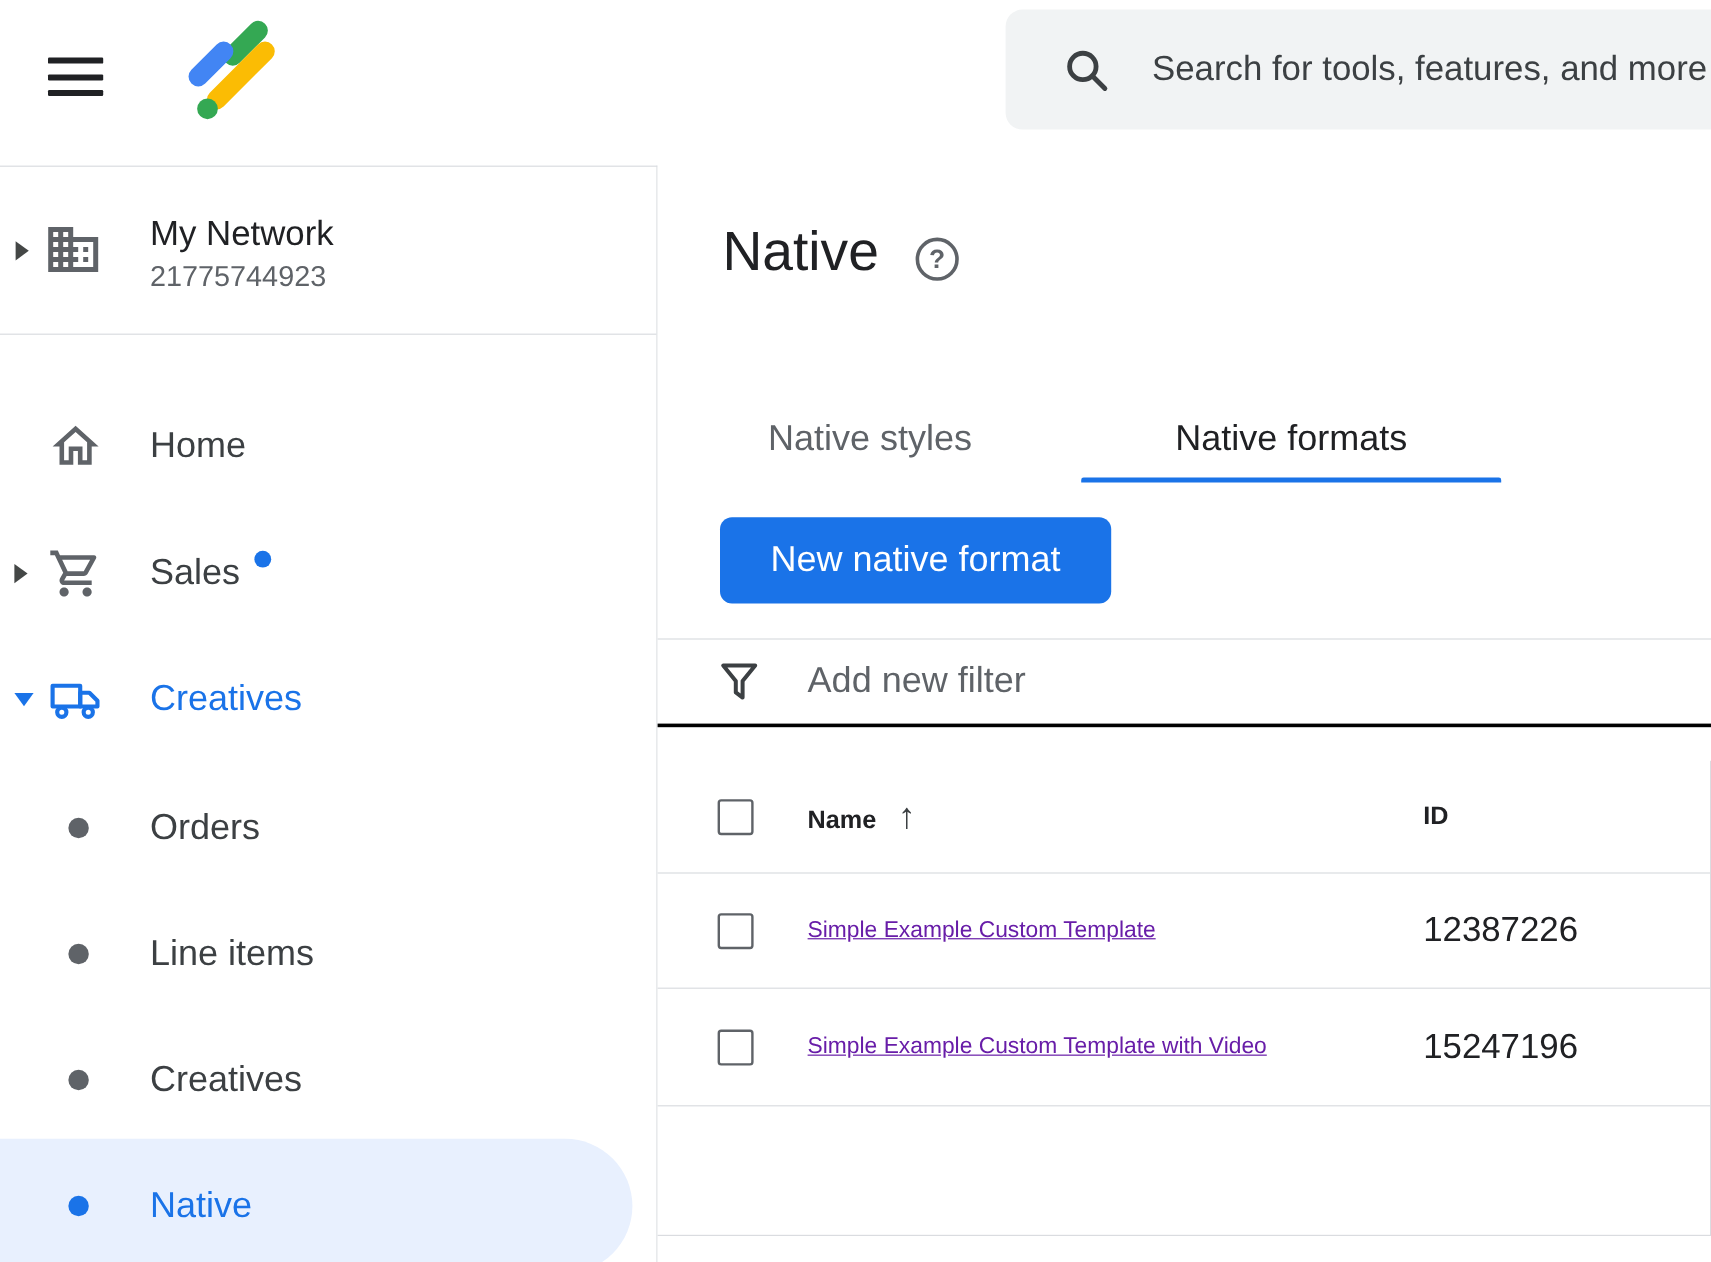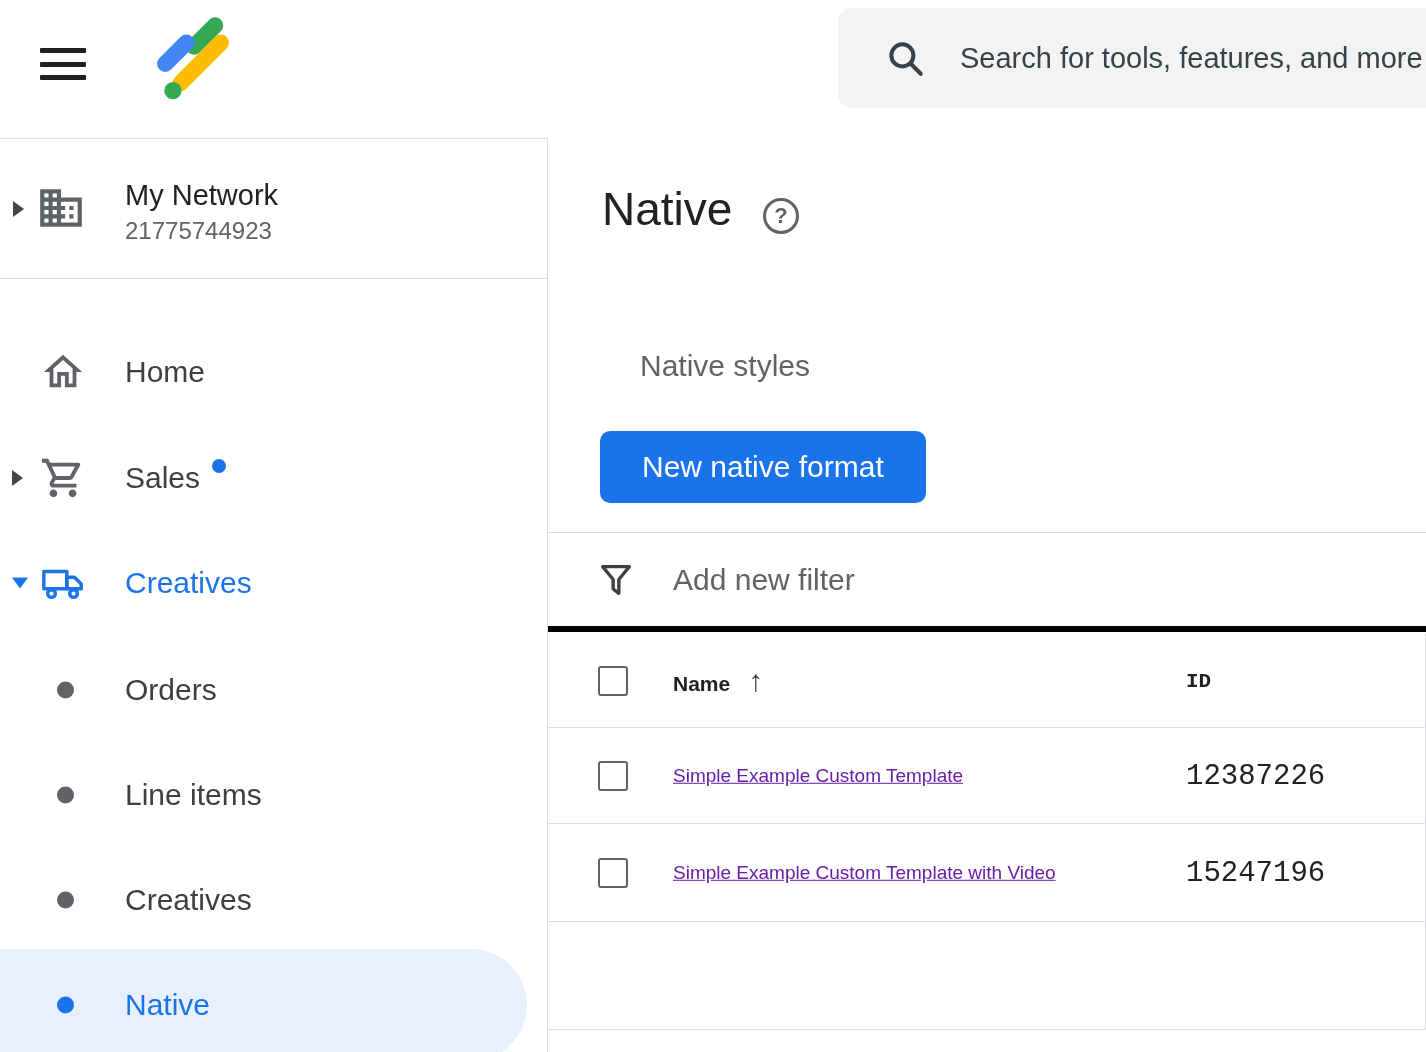--- a/index.html
+++ b/index.html
@@ -64,36 +64,36 @@
     font-size:30px; font-weight:500; color:#5f6368; cursor:pointer; position:relative; }
   .tab.t1 { width:250px; }
   .tab.t2 { width:350px; margin-left:51px; color:#202124; }
   .tab.active::after { content:""; position:absolute; left:0; right:0; bottom:0;
     height:4px; background:#1a73e8; border-radius:2px 2px 0 0; }
 
   .primary-btn { position:absolute; left:52px; top:303px; height:72px; padding:0 42px;
     background:#1a73e8; color:#fff; border:none; border-radius:10px;
     font-size:30px; font-weight:500; font-family:inherit; cursor:pointer; }
 
-  .filter-row { position:absolute; left:0; right:0; top:404px; height:100px;
-    border-top:1px solid #dadce0; border-bottom:6px solid #000000;
+  .filter-row { position:absolute; left:0; right:0; top:404px; height:74px;
+    border-top:1px solid #dadce0; border-bottom:3px solid #000000;
     display:flex; align-items:center; cursor:pointer; }
   .filter-row svg { margin-left:48px; width:40px; height:40px; }
   .filter-text { margin-left:37px; font-size:30px; color:#5f6368; }
 
   .table { position:absolute; left:0; right:0; top:506px; border-right:1px solid #dadce0; }
   .trow { position:relative; border-bottom:1px solid #dadce0; }
   .trow.thead { height:94px; }
   .trow.r1 { height:96px; }
   .trow.r2 { height:98px; }
   .trow.empty { height:108px; }
   .cb { position:absolute; left:50px; top:50%; transform:translateY(-50%);
     width:30px; height:30px; border:2px solid #5f6368; border-radius:3px; cursor:pointer; background:#fff; }
   .cell-name { position:absolute; left:125px; top:50%; transform:translateY(-50%); max-width:475px; }
-  .cell-id { position:absolute; left:638px; top:50%; transform:translateY(-50%); font-size:29px; color:#202124;font-family:Liberation Mono, monospace; }
+  .cell-id { position:absolute; left:638px; top:50%; transform:translateY(-50%); font-size:29px; color:#202124; }
   .th { font-size:21px; font-weight:700; color:#202124; }
   .sort { font-size:30px; color:#3c4043; margin-left:18px; cursor:pointer; font-weight:400; }
   a.row-link { font-size:19px; color:#681da8; text-decoration:underline; line-height:1.18; display:inline-block; cursor:pointer; }
 </style>
 </head>
 <body>
 
 <div class="header">
   <div class="hamburger">
     <span></span>
@@ -177,20 +177,23 @@
 
 <div class="main">
 
   <h1 class="page-title">Native</h1>
   <span class="help">?</span>
 
   <div class="tabs">
     <div class="tab t1">
       <span>Native styles</span>
     </div>
+    <div class="tab t2 active">
+      <span>Native formats</span>
+    </div>
   </div>
 
   <button class="primary-btn">New native format</button>
 
   <div class="filter-row">
     <svg viewBox="0 0 24 24" fill="none" stroke="#3c4043" stroke-width="2" stroke-linejoin="round">
       <path d="M4 4h16l-6.3 7.7V20l-3.4-2.6v-5.7z"></path>
     </svg>
     <span class="filter-text">Add new filter</span>
   </div>

